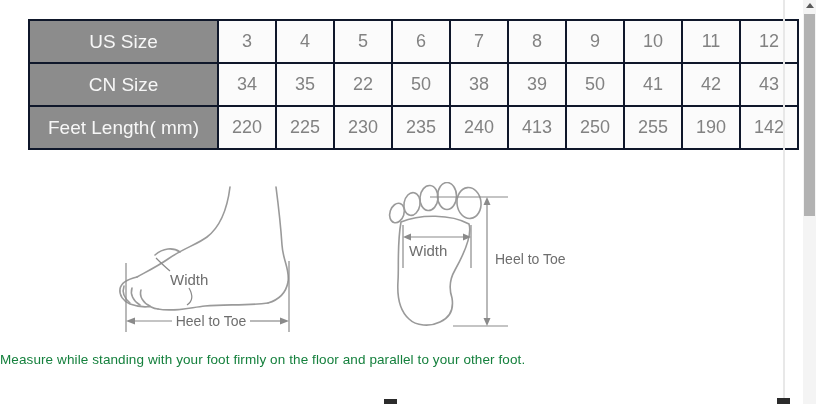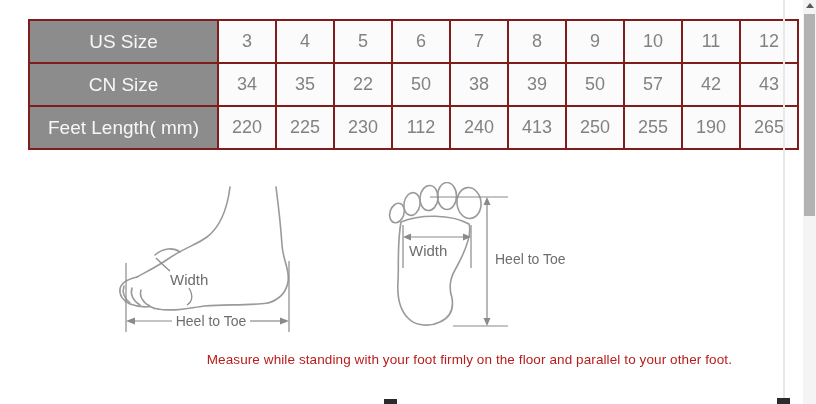--- a/index.html
+++ b/index.html
@@ -8,42 +8,42 @@
     background:#ffffff;font-family:"Liberation Sans",sans-serif;
   }
   .stage{position:absolute;inset:0;}
 
   
   .size-table{
     position:absolute;left:28px;top:19px;
     border-collapse:collapse;table-layout:fixed;
   }
   .size-table td{
-    border:2px solid #7f1d1d;text-align:center;vertical-align:middle;
+    border:2px solid #0f172a;text-align:center;vertical-align:middle;
     height:39px;font-size:18px;
   }
   .size-table td.hdr{
     width:185px;background:#8c8c8c;color:#f7f7f7;font-size:19px;
   }
   .size-table td.val{
     width:54px;background:#fbfbfb;color:#828282;
   }
 
   
   .foot-side{position:absolute;left:110px;top:185px;}
   .foot-top{position:absolute;left:385px;top:182px;}
   .outline{fill:none;stroke:#9a9a9a;stroke-width:1.6;stroke-linecap:round;}
   .measure{fill:none;stroke:#8a8a8a;stroke-width:1.2;}
   .arrowhead{fill:#8a8a8a;stroke:none;}
   .diagram-label{fill:#6e6e6e;font-family:"Liberation Sans",sans-serif;}
 
   
   .instruction{
     position:absolute;left:0;top:338px;width:732px;
-    text-align:right;font-size:13.5px;color:#b91c1c;letter-spacing:.1px;
+    text-align:left;font-size:13.5px;color:#15803d;letter-spacing:.1px;
   }
 
   
   .content-edge{position:absolute;left:783px;top:0;width:2px;height:404px;background:#e8e8e8;}
   .scrollbar{position:absolute;right:0;top:0;width:13px;height:404px;background:#f4f4f4;}
   .sb-arrow{
     width:0;height:0;margin:3px auto 0;
     border-left:4px solid transparent;border-right:4px solid transparent;
     border-bottom:5px solid #5a5a5a;
   }
@@ -74,36 +74,36 @@
       </tr>
       <tr>
         <td class="hdr">CN Size</td>
         <td class="val">34</td>
         <td class="val">35</td>
         <td class="val">22</td>
         <td class="val">50</td>
         <td class="val">38</td>
         <td class="val">39</td>
         <td class="val">50</td>
-        <td class="val">57</td>
+        <td class="val">41</td>
         <td class="val">42</td>
         <td class="val">43</td>
       </tr>
       <tr>
         <td class="hdr">Feet Length( mm)</td>
         <td class="val">220</td>
         <td class="val">225</td>
         <td class="val">230</td>
-        <td class="val">112</td>
+        <td class="val">235</td>
         <td class="val">240</td>
         <td class="val">413</td>
         <td class="val">250</td>
         <td class="val">255</td>
         <td class="val">190</td>
-        <td class="val">265</td>
+        <td class="val">142</td>
       </tr>
     </tbody>
   </table>
 
   <svg class="foot-side" width="215" height="150" viewBox="0 0 215 150">
     <path class="outline" d="M 120,2 C 117,26 110,42 97,52 C 88,59 72,64 58,74 C 48,81 36,87 27,92"></path>
     <path class="outline" d="M 166,2 C 169,25 171,45 172,60 C 173,76 180,84 178,97 C 176,108 168,115 158,118"></path>
     <path class="outline" d="M 158,118 C 135,121 115,119 95,121 C 78,123 62,127 48,124"></path>
     <path class="outline" d="M 27,92 C 18,94 11,98 10,104 C 9,110 13,116 20,119 C 27,121.5 34,122.5 40,121.5 C 43,123 46,124 48,124"></path>
     <path class="outline" d="M 14,101 C 12,107 14,113 20,118"></path>

